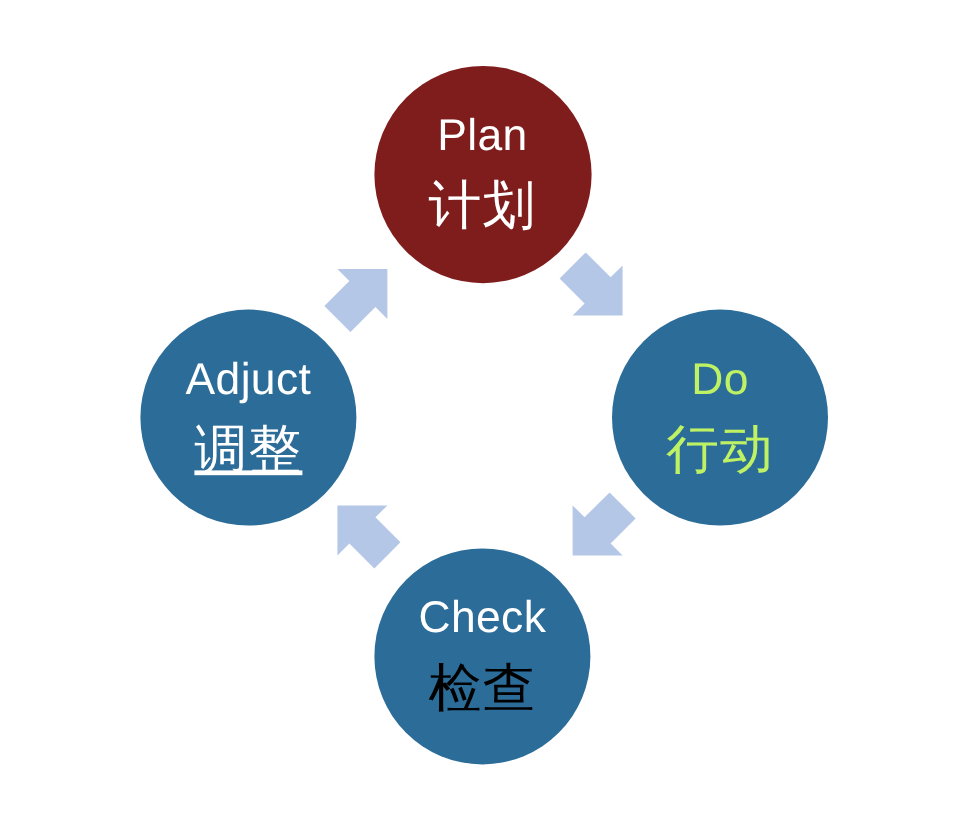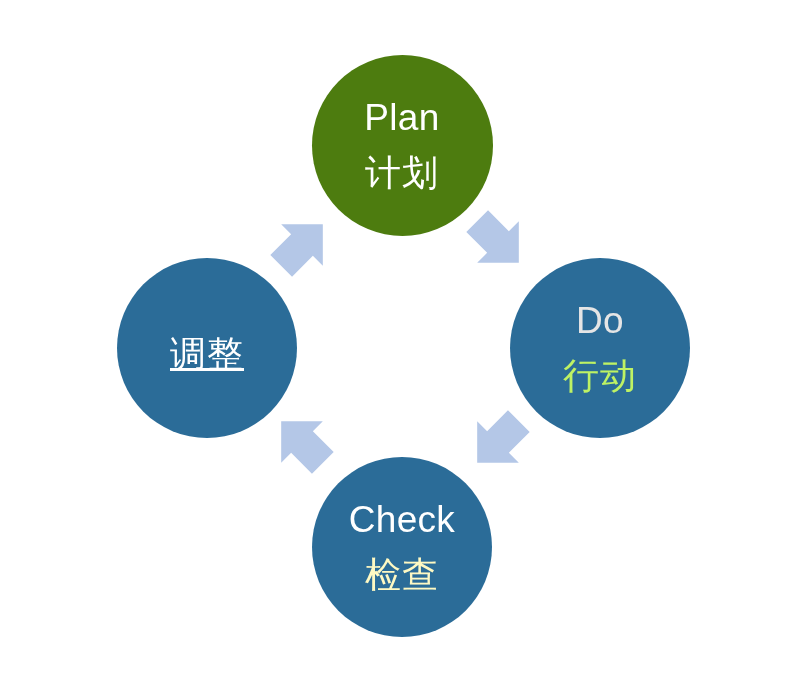--- a/index.html
+++ b/index.html
@@ -32,21 +32,21 @@
   .node-label-en {
     color: #ffffff;
     font-size: 37px;
     font-weight: 400;
     letter-spacing: 0.3px;
     line-height: 1.15;
     white-space: nowrap;
   }
   .node-label-zh {
     color: #ffffff;
-    font-size: 36px;
+    font-size: 44px;
     font-weight: 400;
     letter-spacing: 1px;
     line-height: 1.15;
     margin-top: 12px;
     white-space: nowrap;
   }
   .cycle-arrow {
     position: absolute;
     width: 64px;
     height: 64px;
@@ -88,32 +88,33 @@
   </div>
 
   <div class="cycle-arrow" id="arrow-check-to-adjuct" style="left: 270px; top: 410px;">
     <svg viewBox="0 0 100 100" aria-hidden="true">
       <g>
         <polygon points="50,4 96,50 74,50 74,96 26,96 26,50 4,50" fill="#B4C7E7" transform="rotate(315 50 50)"></polygon>
       </g>
     </svg>
   </div>
 
-  <div class="node-circle" id="node-plan" style="width: 181px; height: 181px; left: 311.5px; top: 54.5px; background: #4d7c0f;">
+  <div class="node-circle" id="node-plan" style="width: 181px; height: 181px; left: 311.5px; top: 54.5px; background: #7f1d1d;">
     <span class="node-label-en" style="color: rgb(255, 255, 255);">Plan</span>
     <span class="node-label-zh" style="color: rgb(255, 255, 255);">计划</span>
   </div>
 
   <div class="node-circle" id="node-do" style="width: 180px; height: 180px; left: 510px; top: 258px; background: rgb(43, 108, 152);">
-    <span class="node-label-en" style="color: #e5e5e5;">Do</span>
+    <span class="node-label-en" style="color: #bef264;">Do</span>
     <span class="node-label-zh" style="color: #bef264;">行动</span>
   </div>
 
   <div class="node-circle" id="node-check" style="width: 180px; height: 180px; left: 312px; top: 457px; background: rgb(43, 108, 152); text-align: center;">
     <span class="node-label-en" style="color: rgb(255, 255, 255);">Check</span>
-    <span class="node-label-zh" style="color: #fef9c3;">检查</span>
+    <span class="node-label-zh" style="color: #000000;">检查</span>
   </div>
 
   <div class="node-circle" id="node-adjuct" style="width: 180px; height: 180px; left: 117px; top: 258px; background: rgb(43, 108, 152);">
+    <span class="node-label-en" style="color: rgb(255, 255, 255);">Adjuct</span>
     <span class="node-label-zh" style="color: rgb(255, 255, 255); text-decoration: underline;">调整</span>
   </div>
 
 </div>
 
 </body></html>

